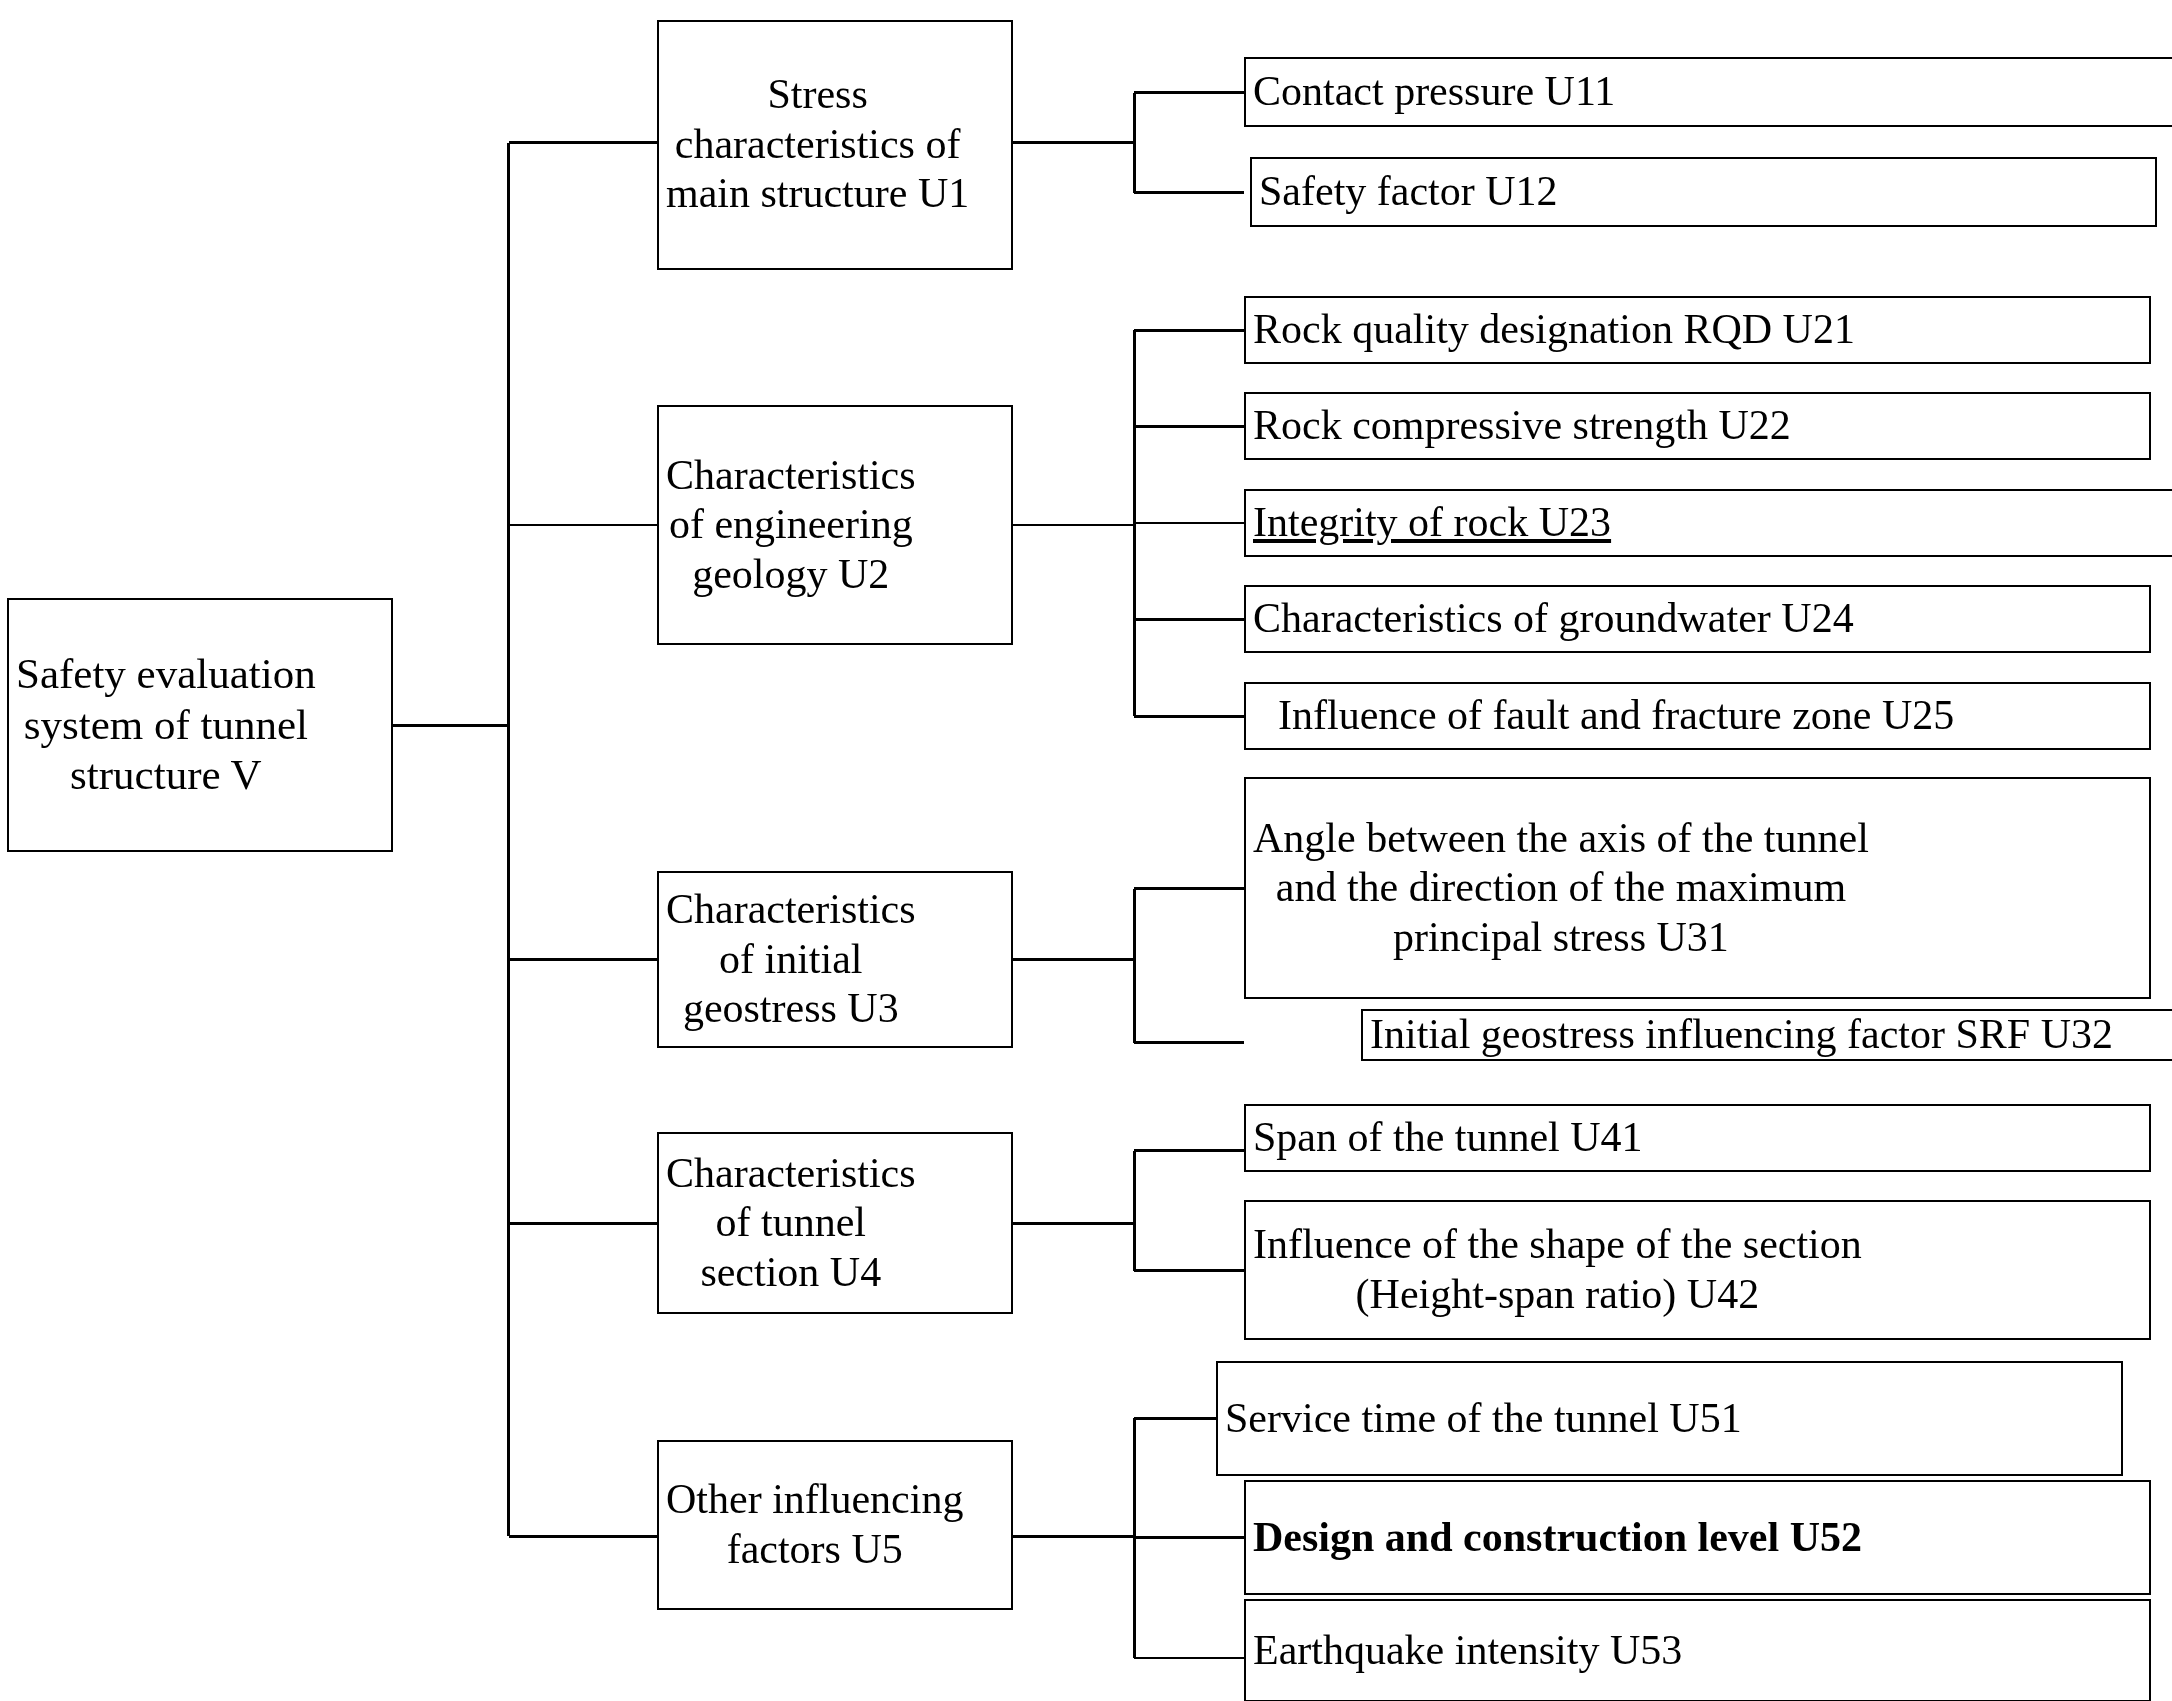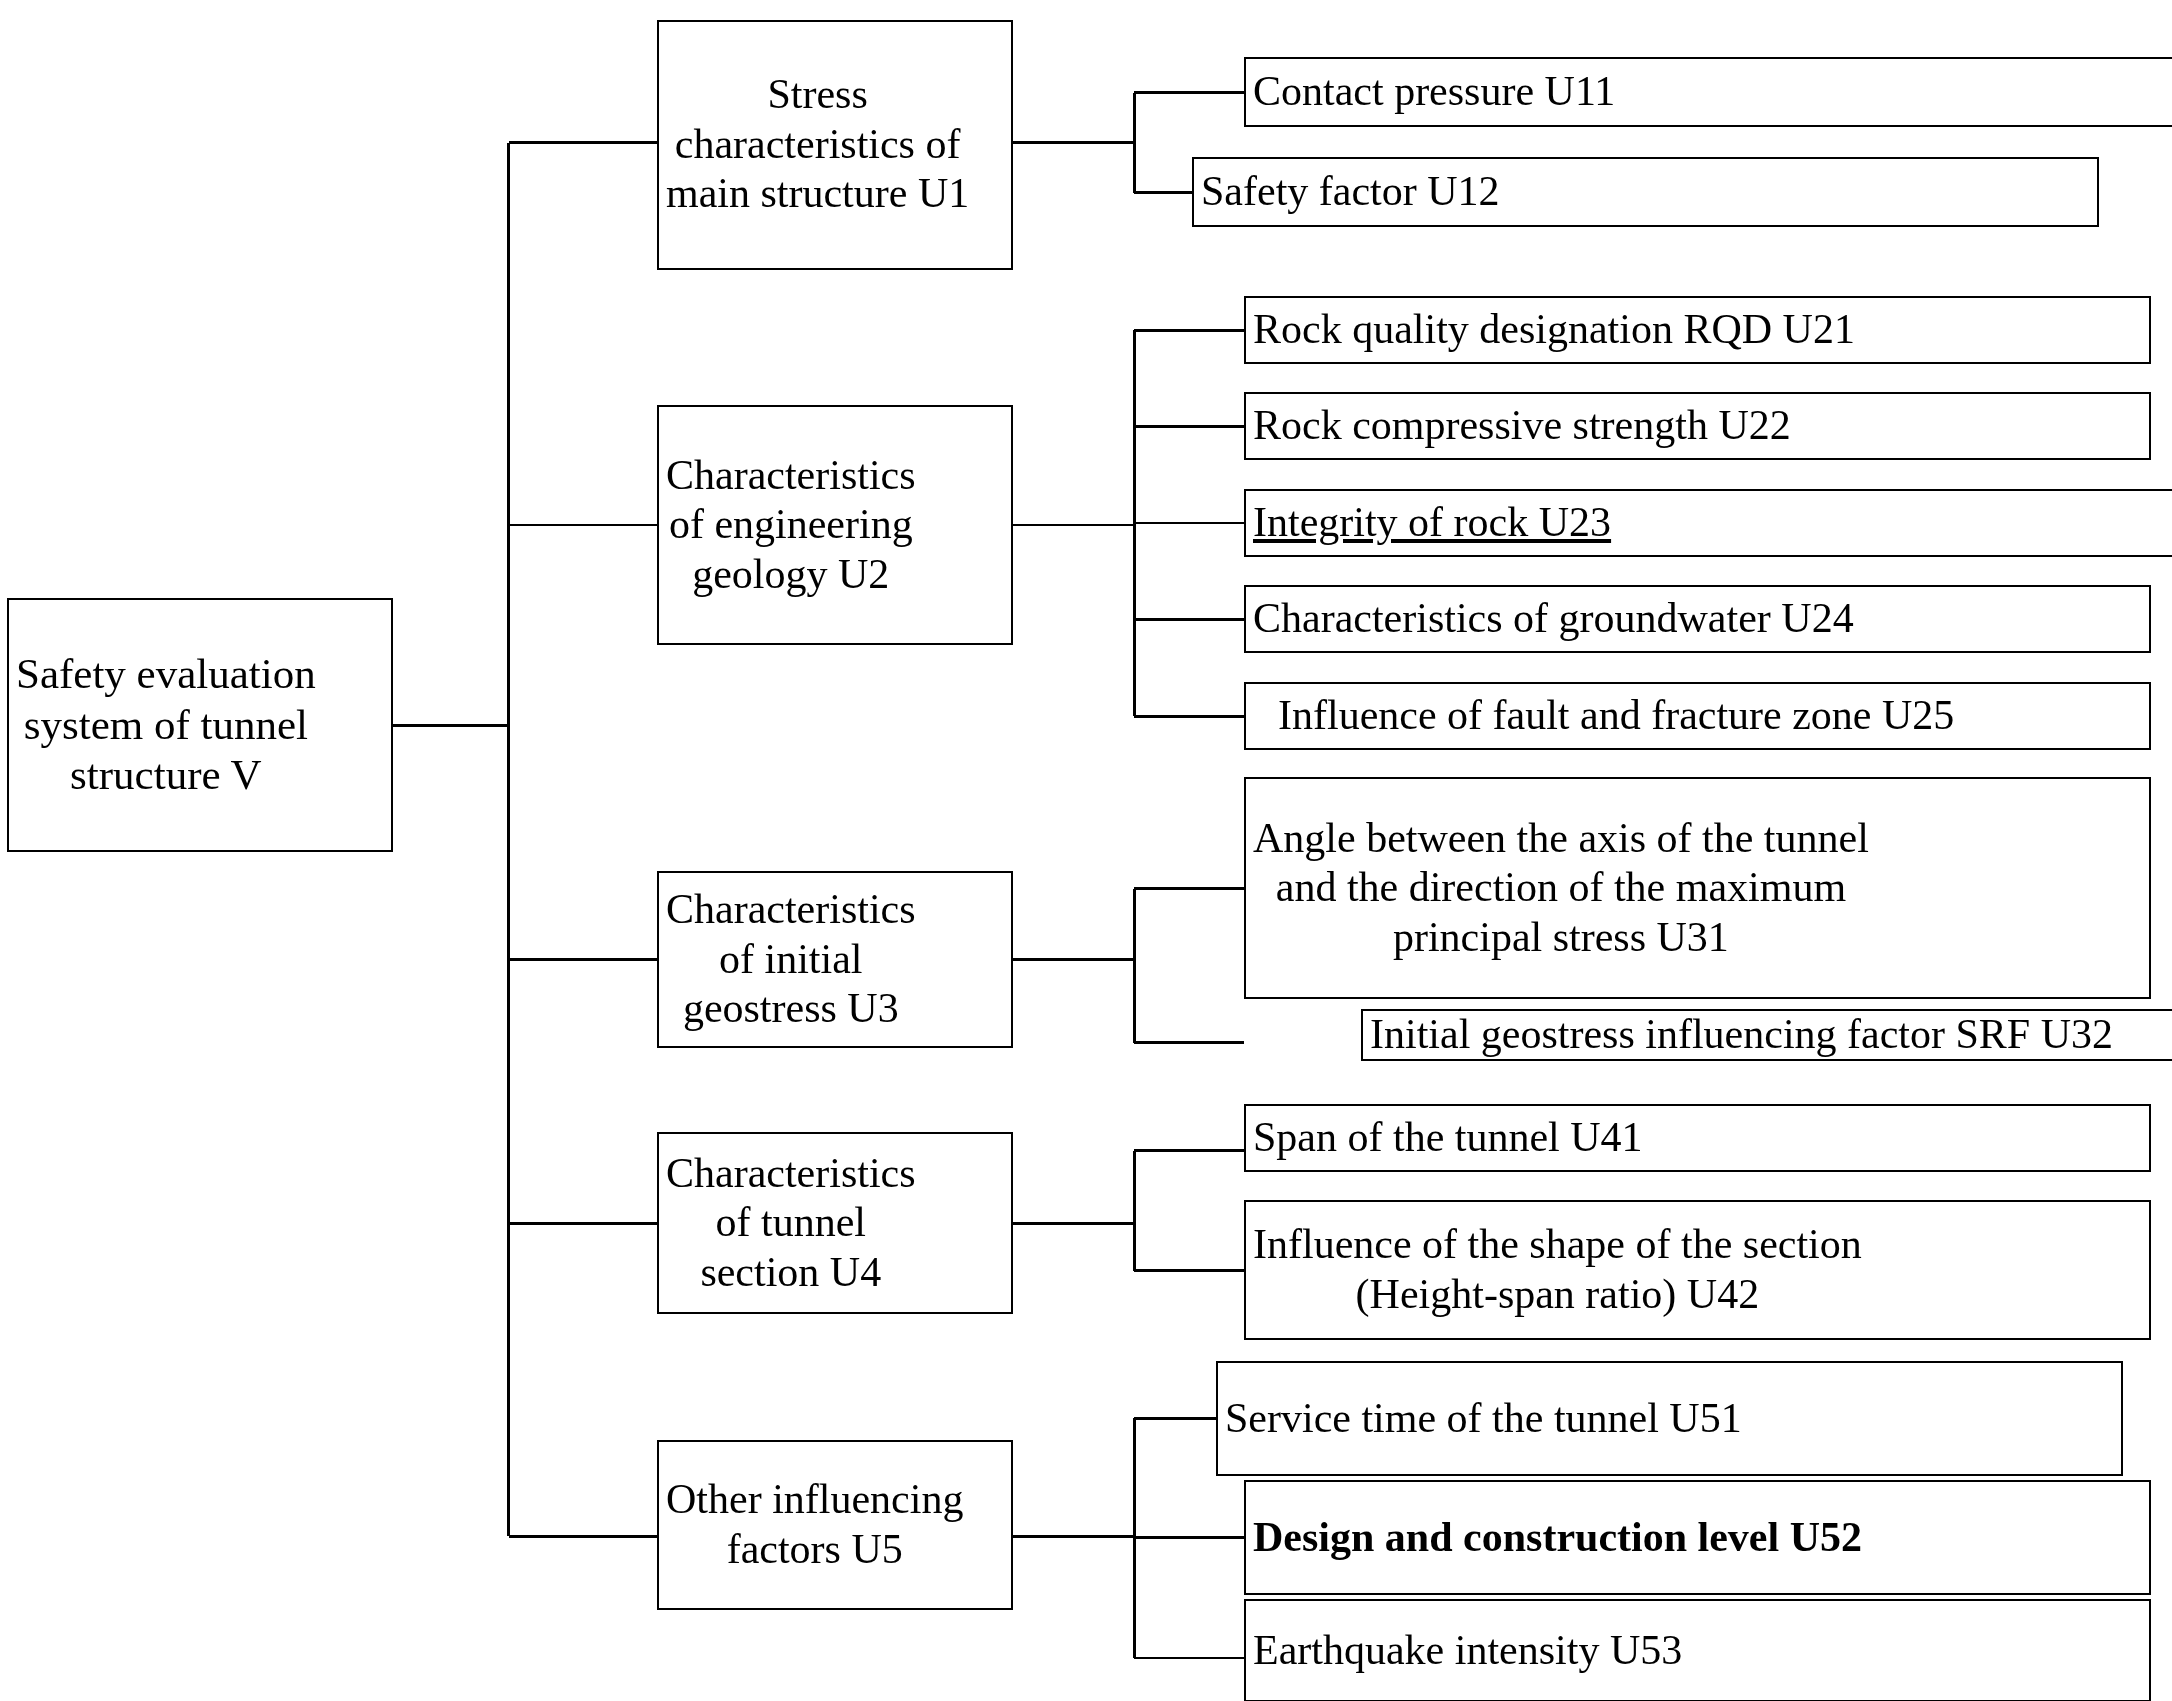--- a/index.html
+++ b/index.html
@@ -105,21 +105,21 @@
 section U4</span>
   </div>
   <div class="node lvl2" style="left:657px;top:1440px;width:356px;height:170px;">
     <span>Other influencing
 factors  U5</span>
   </div>
 
   <div class="node leaf" style="left:1244px;top:57px;width:1028px;height:70px;">
     <span>Contact pressure U11</span>
   </div>
-  <div class="node leaf" style="left:1192px;top:157px;width:907px;height:70px;">
+  <div class="node leaf" style="left:1250px;top:157px;width:907px;height:70px;">
     <span>Safety factor U12</span>
   </div>
 
   <div class="node leaf" style="left:1244px;top:296px;width:907px;height:68px;">
     <span>Rock quality designation RQD U21</span>
   </div>
   <div class="node leaf" style="left:1244px;top:392px;width:907px;height:68px;">
     <span>Rock compressive strength U22</span>
   </div>
   <div class="node leaf" style="left:1244px;top:489px;width:937px;height:68px;text-decoration:underline;">

